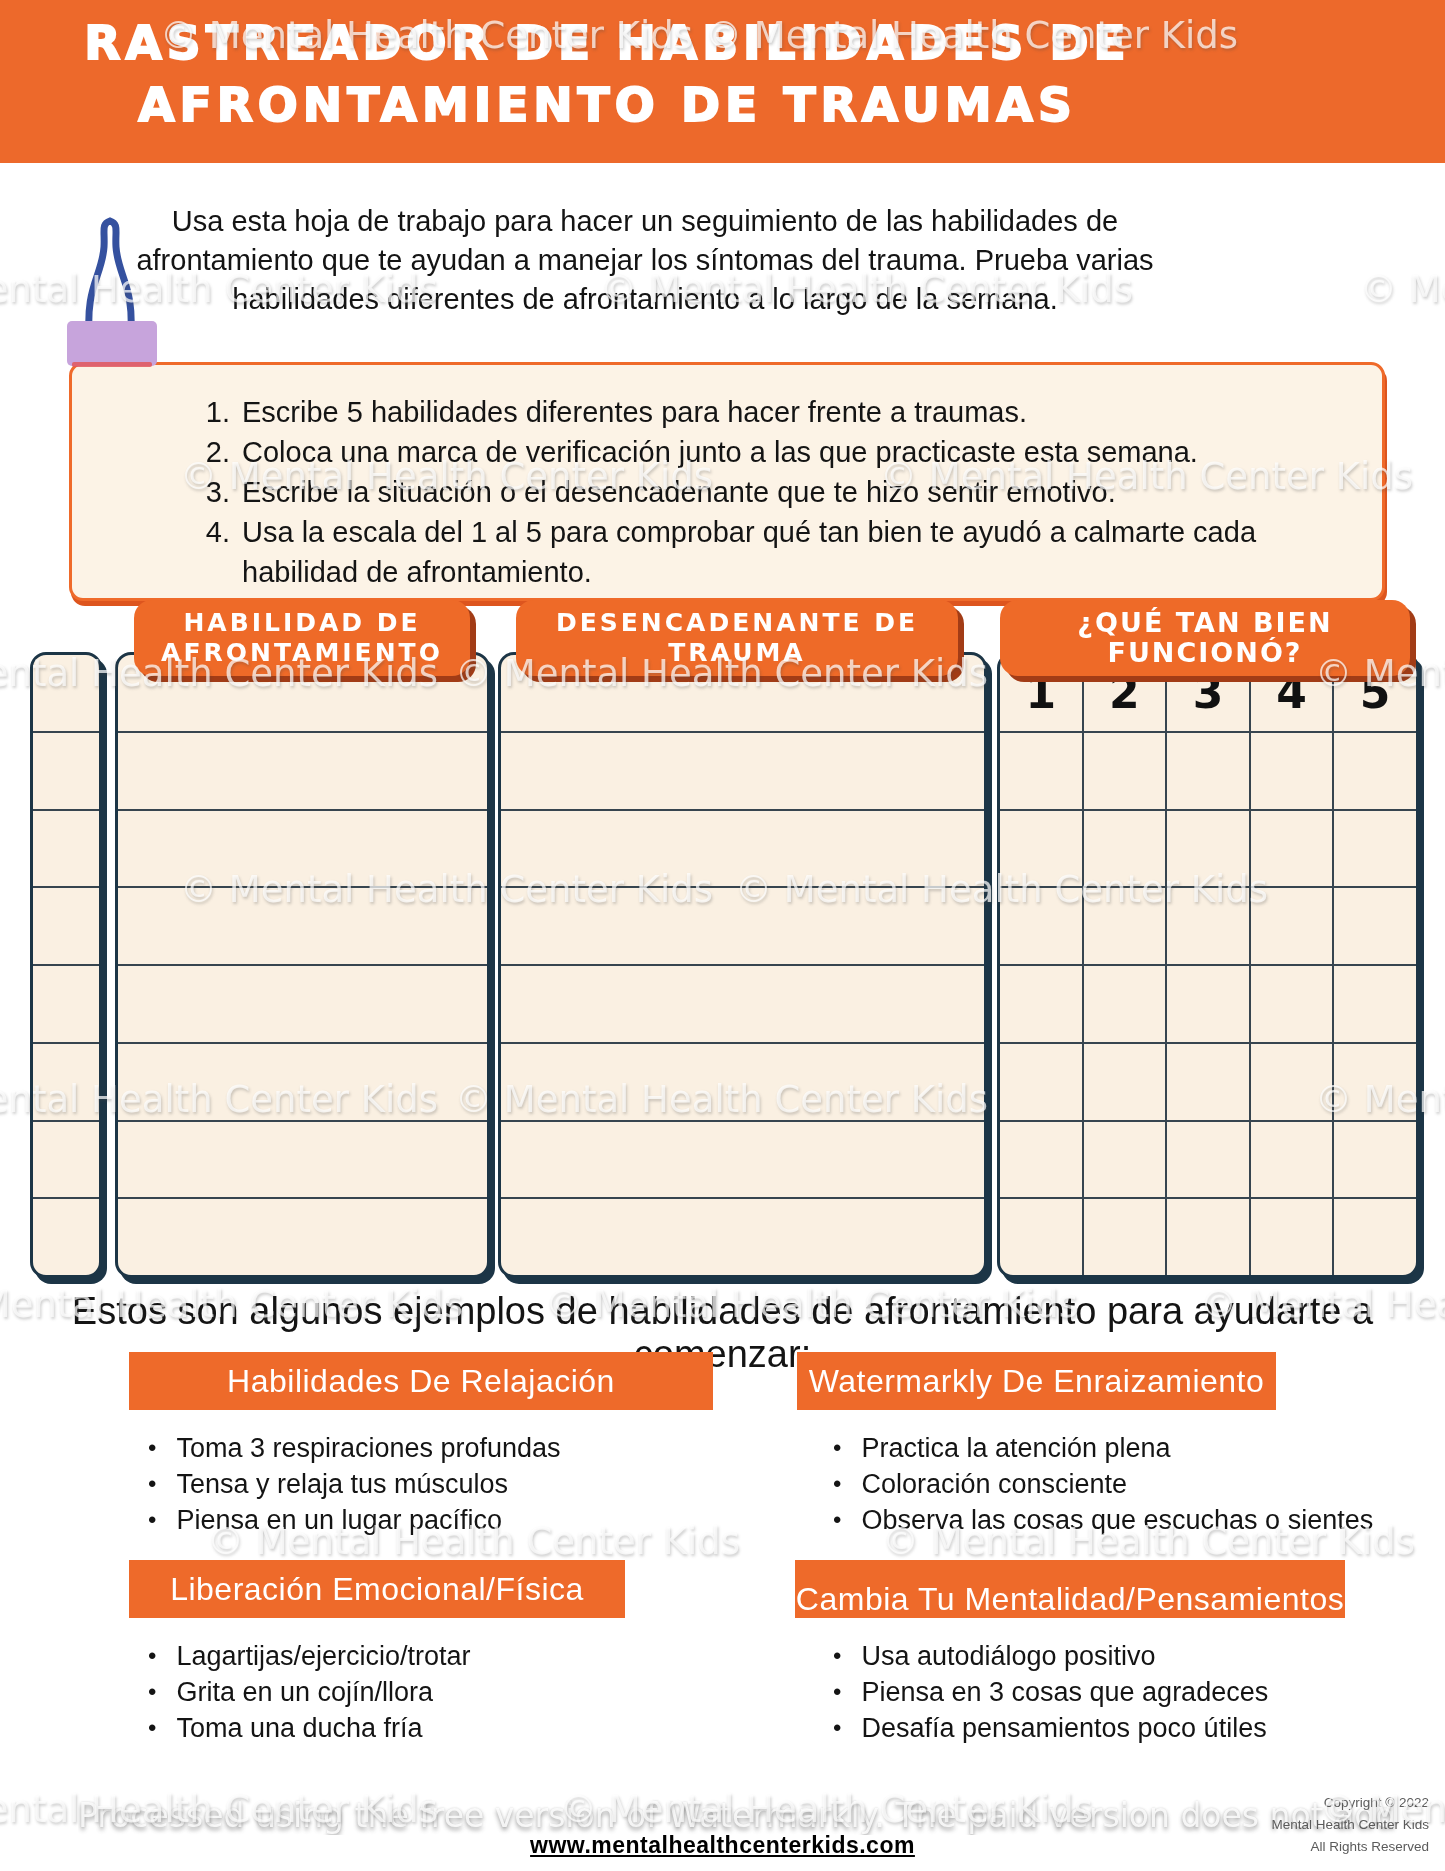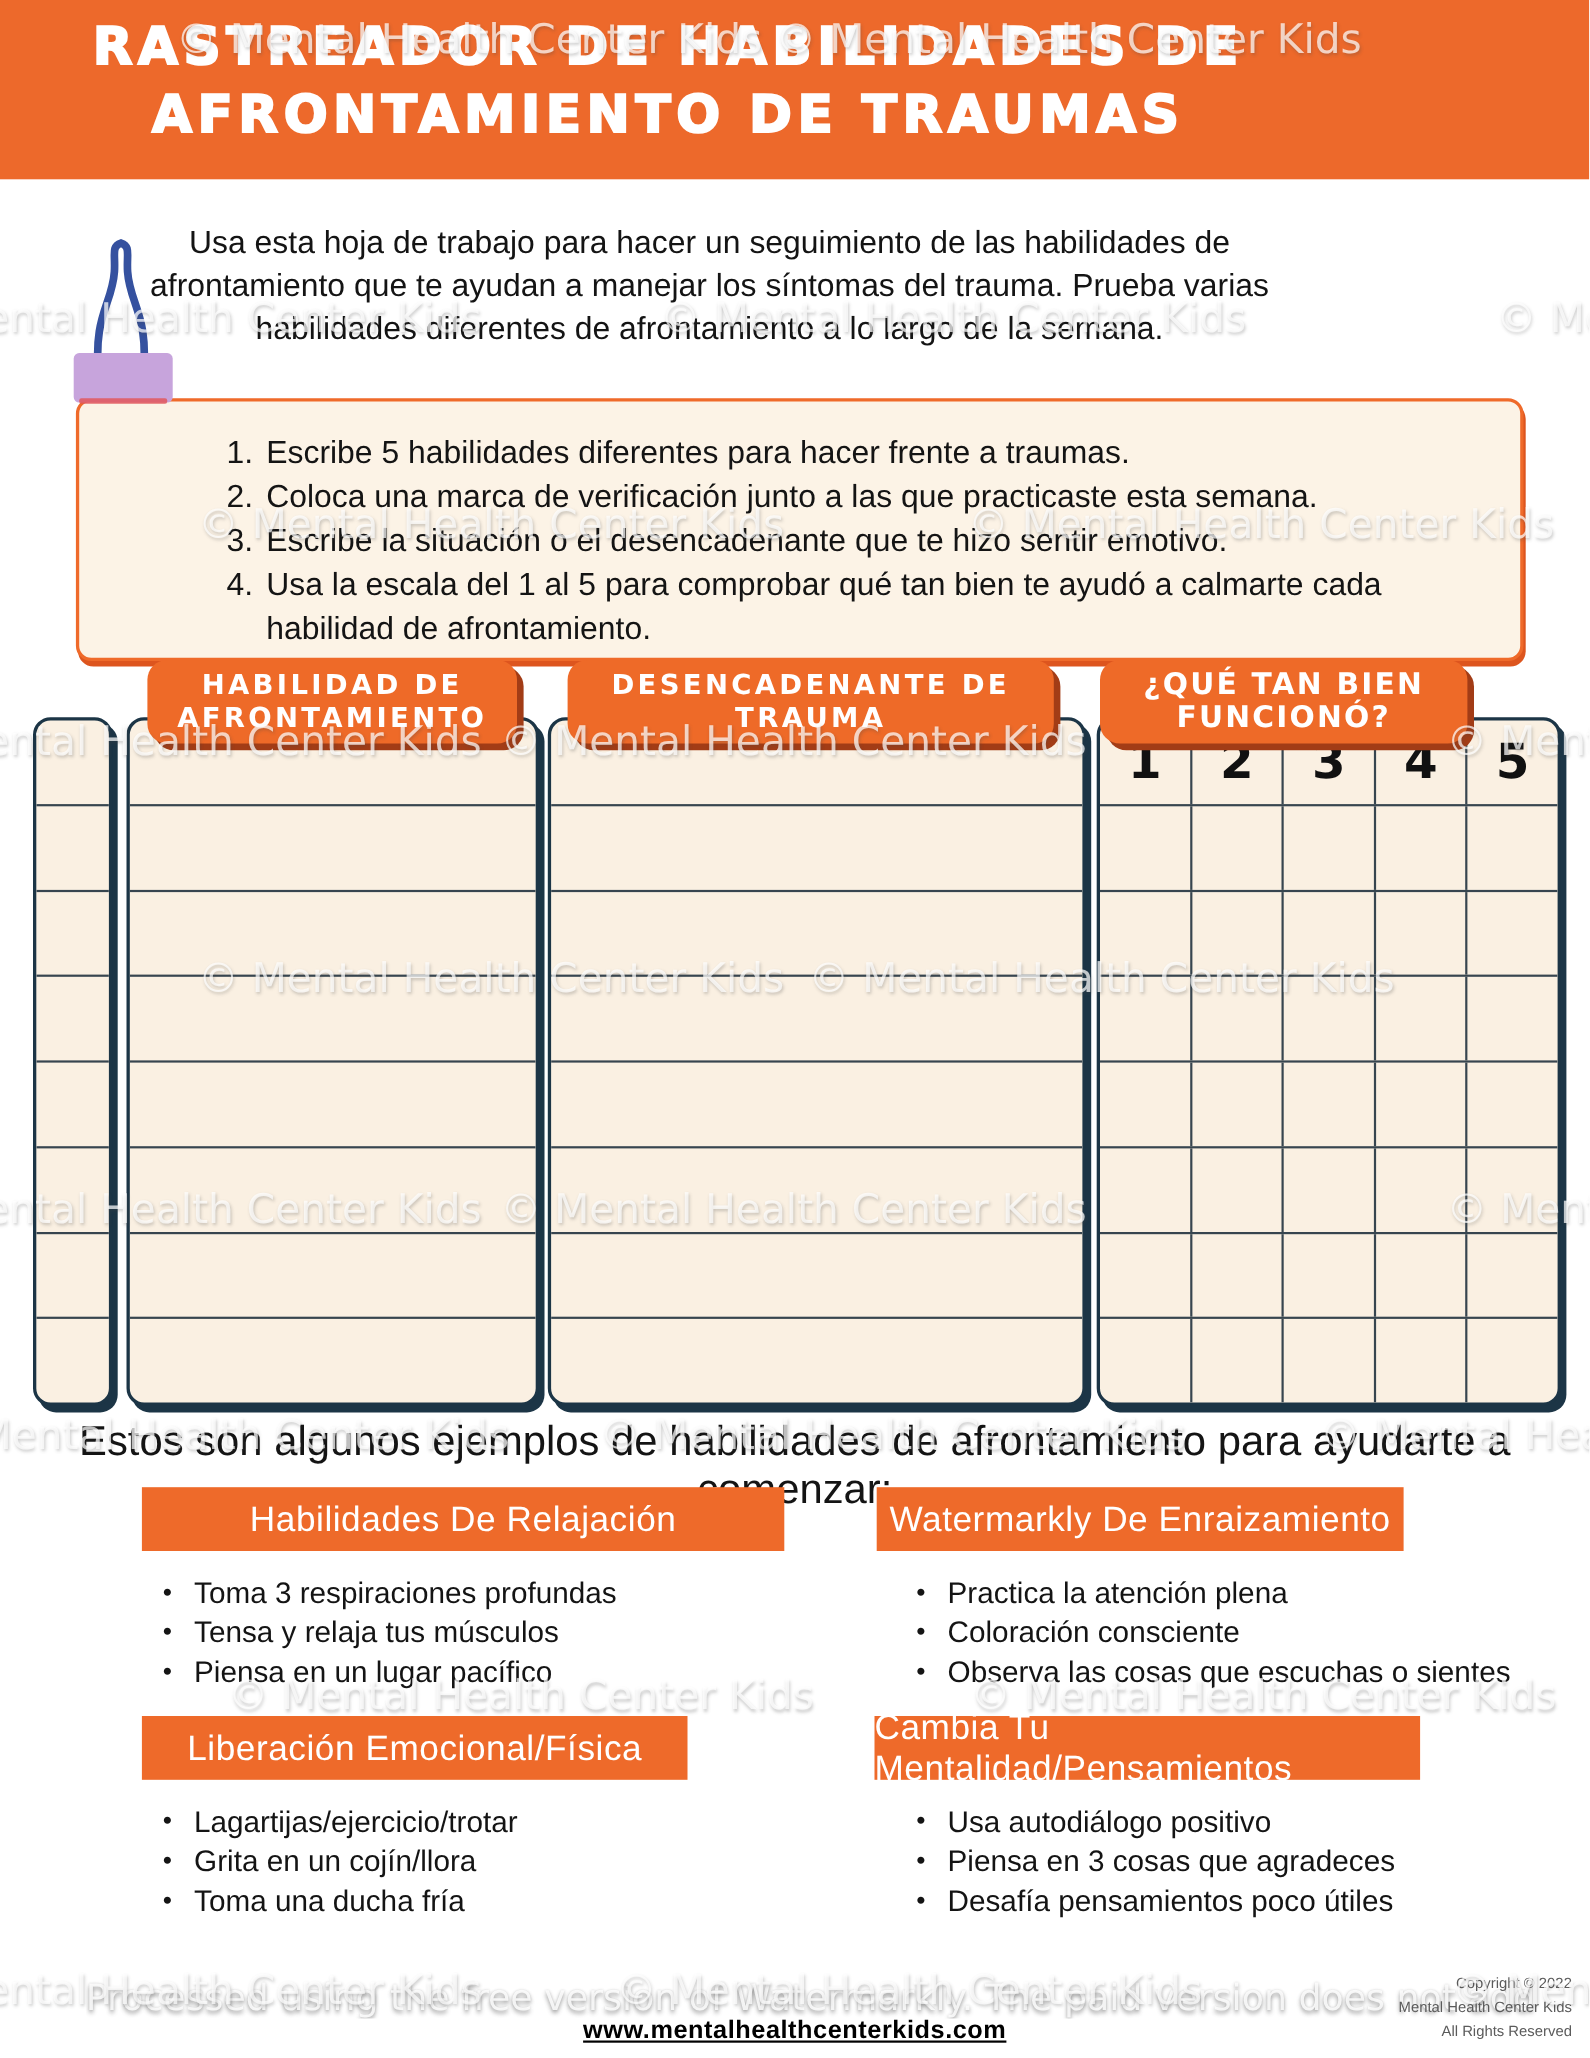--- a/index.html
+++ b/index.html
@@ -138,21 +138,21 @@
       </div>
     </div>
   </div>
 
   <div class="pill" style="left:134px;width:336px;">
     <span>HABILIDAD DE AFRONTAMIENTO</span>
   </div>
   <div class="pill" style="left:516px;width:442px;">
     <span>DESENCADENANTE DE TRAUMA</span>
   </div>
-  <div class="pill" style="left:1000px;width:334px;font-size:27px;letter-spacing:2px;text-align:center;">
+  <div class="pill" style="left:1000px;width:410px;font-size:27px;letter-spacing:2px;text-align:center;">
     <span>¿QUÉ TAN BIEN FUNCIONÓ?</span>
   </div>
 
   <div class="tbl" style="left:30px;width:66px;">
     <div class="trow"></div>
     <div class="trow"></div>
     <div class="trow"></div>
     <div class="trow"></div>
     <div class="trow"></div>
     <div class="trow"></div>
@@ -300,21 +300,21 @@
     <li class="bitem">
         <span class="dot">•</span>
         <span>Grita en un cojín/llora</span>
       </li>
     <li class="bitem">
         <span class="dot">•</span>
         <span>Toma una ducha fría</span>
       </li>
   </ul>
 
-  <div class="cat-header" style="left:795px;top:1560px;width:496px;">
+  <div class="cat-header" style="left:795px;top:1560px;width:550px;align-items:flex-end;">
     <span>Cambia Tu Mentalidad/Pensamientos</span>
   </div>
   <ul class="blist" style="left:833px;top:1638px;">
     <li class="bitem">
         <span class="dot">•</span>
         <span>Usa autodiálogo positivo</span>
       </li>
     <li class="bitem">
         <span class="dot">•</span>
         <span>Piensa en 3 cosas que agradeces</span>

